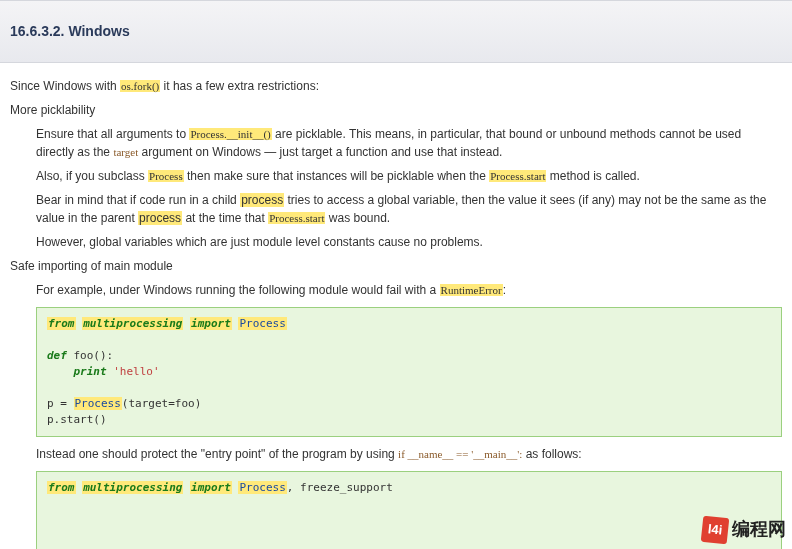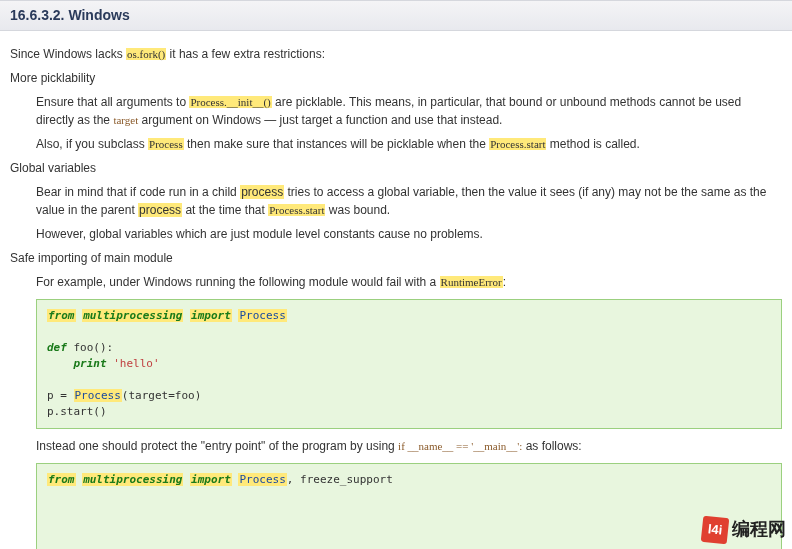--- a/index.html
+++ b/index.html
@@ -8,21 +8,21 @@
     font-size: 12px;
     color: #333;
     background: #fff;
     width: 792px;
     line-height: 1.5;
   }
   .section-header {
     background: linear-gradient(#f4f4f6, #e8e9ee);
     border-top: 1px solid #d5d7dd;
     border-bottom: 1px solid #d5d7dd;
-    padding: 4px 10px;
+    padding: 20px 10px;
   }
   .section-header h3 {
     font-size: 14px;
     font-weight: 600;
     color: #2a3a5a;
   }
   .content { padding: 8px 10px 20px 10px; }
   p { margin: 6px 0; }
   .indent-2 { margin-left: 26px; }
   .hl { background: #ffe97a; padding: 0 1px; }
@@ -70,34 +70,33 @@
 </head>
 <body>
 
 <div class="section-header">
   <h3>16.6.3.2. Windows</h3>
 </div>
 
 <div class="content">
 
   <p>
-    <span>Since Windows lacks </span><code class="mono hl">os.fork()</code><span> it has a few extra restrictions:</span>
+    <span>Since Windows with </span><code class="mono hl">os.fork()</code><span> it has a few extra restrictions:</span>
   </p>
 
   <p>More picklability</p>
 
   <p class="indent-2">
     <span>Ensure that all arguments to </span><code class="mono hl">Process.__init__()</code><span> are picklable. This means, in particular, that bound or unbound methods cannot be used directly as the </span><code class="mono">target</code><span> argument on Windows — just target a function and use that instead.</span>
   </p>
 
   <p class="indent-2">
     <span>Also, if you subclass </span><code class="mono hl">Process</code><span> then make sure that instances will be picklable when the </span><code class="mono hl">Process.start</code><span> method is called.</span>
   </p>
 
-  <p>Global variables</p>
 
   <p class="indent-2">
     <span>Bear in mind that if code run in a child </span><span class="hl">process</span><span> tries to access a global variable, then the value it sees (if any) may not be the same as the value in the parent </span><span class="hl">process</span><span> at the time that </span><code class="mono hl">Process.start</code><span> was bound.</span>
   </p>
 
   <p class="indent-2">However, global variables which are just module level constants cause no problems.</p>
 
   <p>Safe importing of main module</p>
 
 

